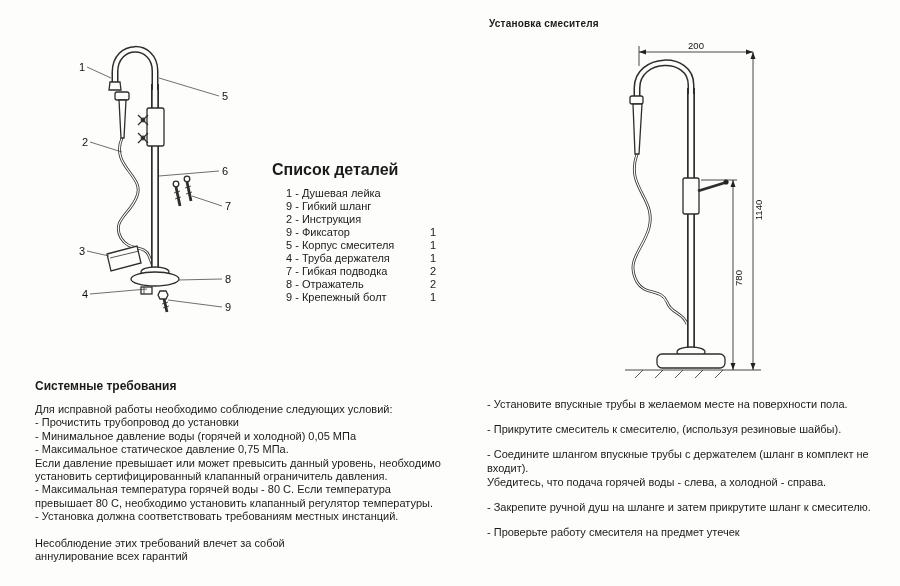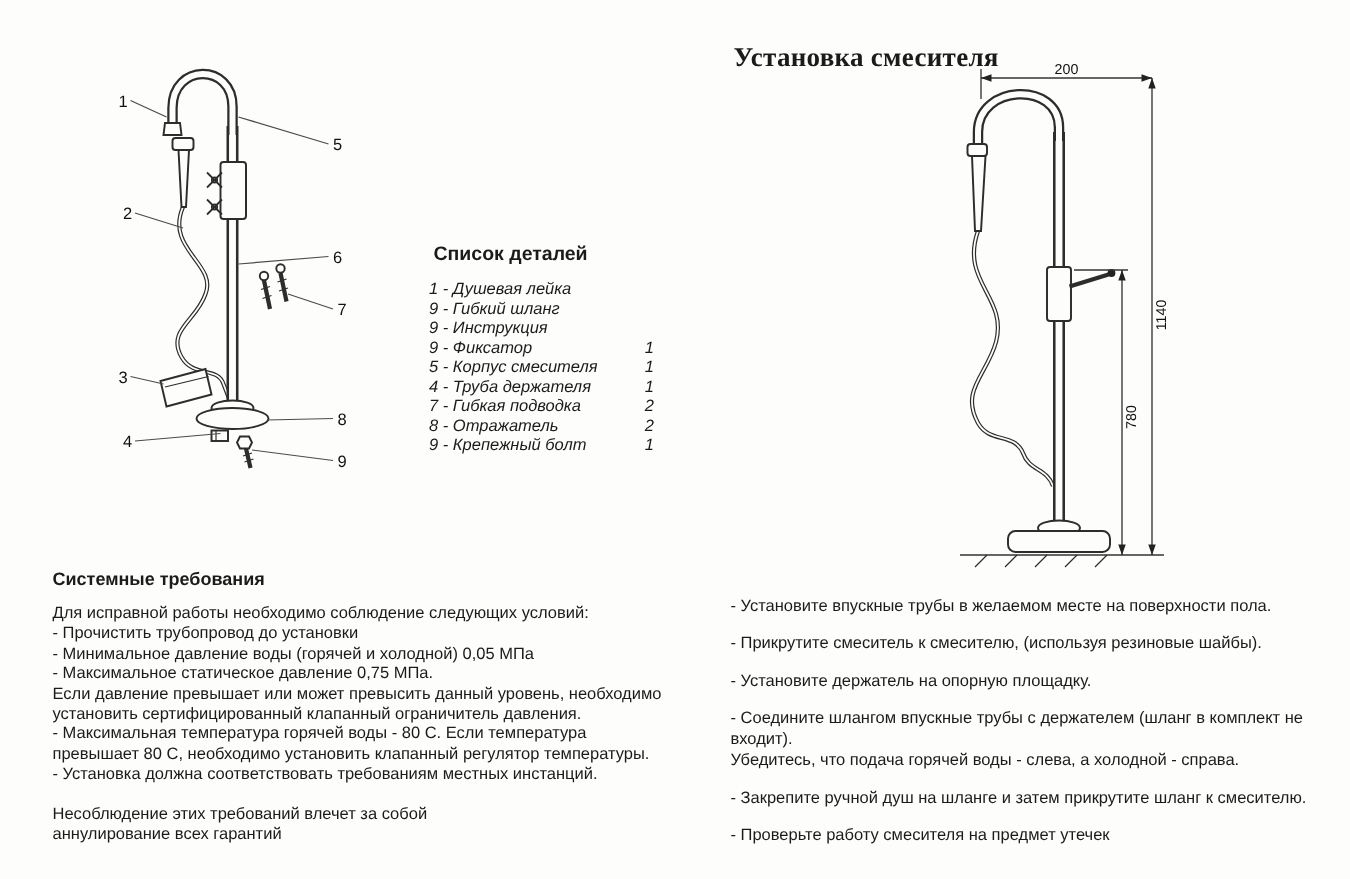--- a/index.html
+++ b/index.html
@@ -2,32 +2,32 @@
 <html><head>
 <meta charset="utf-8">
 <style>
   html,body{margin:0;padding:0;background:#e9e9e6;}
   .page{
     position:relative;width:900px;height:586px;background:#fdfdfb;
     font-family:"Liberation Sans", sans-serif;color:#1b1b1b;overflow:hidden;
     box-shadow:0 0 2px rgba(0,0,0,.2);
   }
   .heading{font-weight:bold;position:absolute;}
-  #install-title{left:489px;top:28px;font-size:18px;letter-spacing:.2px;font-family:Liberation Serif, serif;}
-  #parts-title{left:289px;top:161px;font-size:13px;}
+  #install-title{left:489px;top:18px;font-size:10px;letter-spacing:.2px;}
+  #parts-title{left:272px;top:161px;font-size:16px;}
   #sysreq-title{left:35px;top:379px;font-size:12px;}
-  #parts-list{position:absolute;left:286px;top:187px;width:150px;font-size:11px;line-height:13px;font-style:italic;}
+  #parts-list{position:absolute;left:286px;top:187px;width:150px;font-size:11px;line-height:13px;}
   .part-row{display:flex;justify-content:space-between;}
   .part-qty{width:18px;text-align:right;}
   #sysreq-text{position:absolute;left:35px;top:403px;width:430px;font-size:11px;line-height:13.4px;white-space:pre-line;}
   #install-steps{position:absolute;left:487px;top:397px;width:405px;font-size:11px;line-height:14px;}
   .step{white-space:pre-line;margin-bottom:11px;}
   .diagram{position:absolute;}
   #left-diagram{left:55px;top:26px;}
-  #right-diagram{left:600px;top:40px;text-decoration:underline;}
+  #right-diagram{left:585px;top:40px;text-decoration:underline;}
 
   
   .t-o{stroke:#2d2d2d;stroke-width:8;fill:none;}
   .t-i{stroke:#fdfdfb;stroke-width:4.6;fill:none;}
   .t-o2{stroke:#2d2d2d;stroke-width:7;fill:none;}
   .t-i2{stroke:#fdfdfb;stroke-width:4;fill:none;}
   .ln{stroke:#2d2d2d;stroke-width:1.3;fill:#fdfdfb;}
   .hose-o{stroke:#2d2d2d;stroke-width:2.8;fill:none;}
   .hose-i{stroke:#fdfdfb;stroke-width:1.2;fill:none;}
   .thin{stroke:#2d2d2d;stroke-width:.8;fill:none;}
@@ -128,21 +128,21 @@
   <div id="parts-list">
     <div class="part-row">
         <span>1 - Душевая лейка</span>
         <span class="part-qty"></span>
       </div>
     <div class="part-row">
         <span>9 - Гибкий шланг</span>
         <span class="part-qty"></span>
       </div>
     <div class="part-row">
-        <span>9 - Инструкция</span>
+        <span>2 - Инструкция</span>
         <span class="part-qty"></span>
       </div>
     <div class="part-row">
         <span>9 - Фиксатор</span>
         <span class="part-qty">1</span>
       </div>
     <div class="part-row">
         <span>5 - Корпус смесителя</span>
         <span class="part-qty">1</span>
       </div>
@@ -231,20 +231,19 @@
         <polygon class="arrow" points="148,140 145.5,147 150.5,147"></polygon>
         <polygon class="arrow" points="148,330 145.5,323 150.5,323"></polygon>
         <text class="dim" transform="rotate(-90 157 238)" x="157" y="238" text-anchor="middle">780</text>
       </g>
     </svg>
   </div>
 
   <div id="install-steps">
     <div class="step">- Установите впускные трубы в желаемом месте на поверхности пола.</div>
     <div class="step">- Прикрутите смеситель к смесителю, (используя резиновые шайбы).</div>
-    <div class="step">- Установите держатель на опорную площадку.</div>
     <div class="step">- Соедините шлангом впускные трубы с держателем (шланг в комплект не входит).
 Убедитесь, что подача горячей воды - слева, а холодной - справа.</div>
     <div class="step">- Закрепите ручной душ на шланге и затем прикрутите шланг к смесителю.</div>
     <div class="step">- Проверьте работу смесителя на предмет утечек</div>
   </div>
 
 </div>
 
 </body></html>

